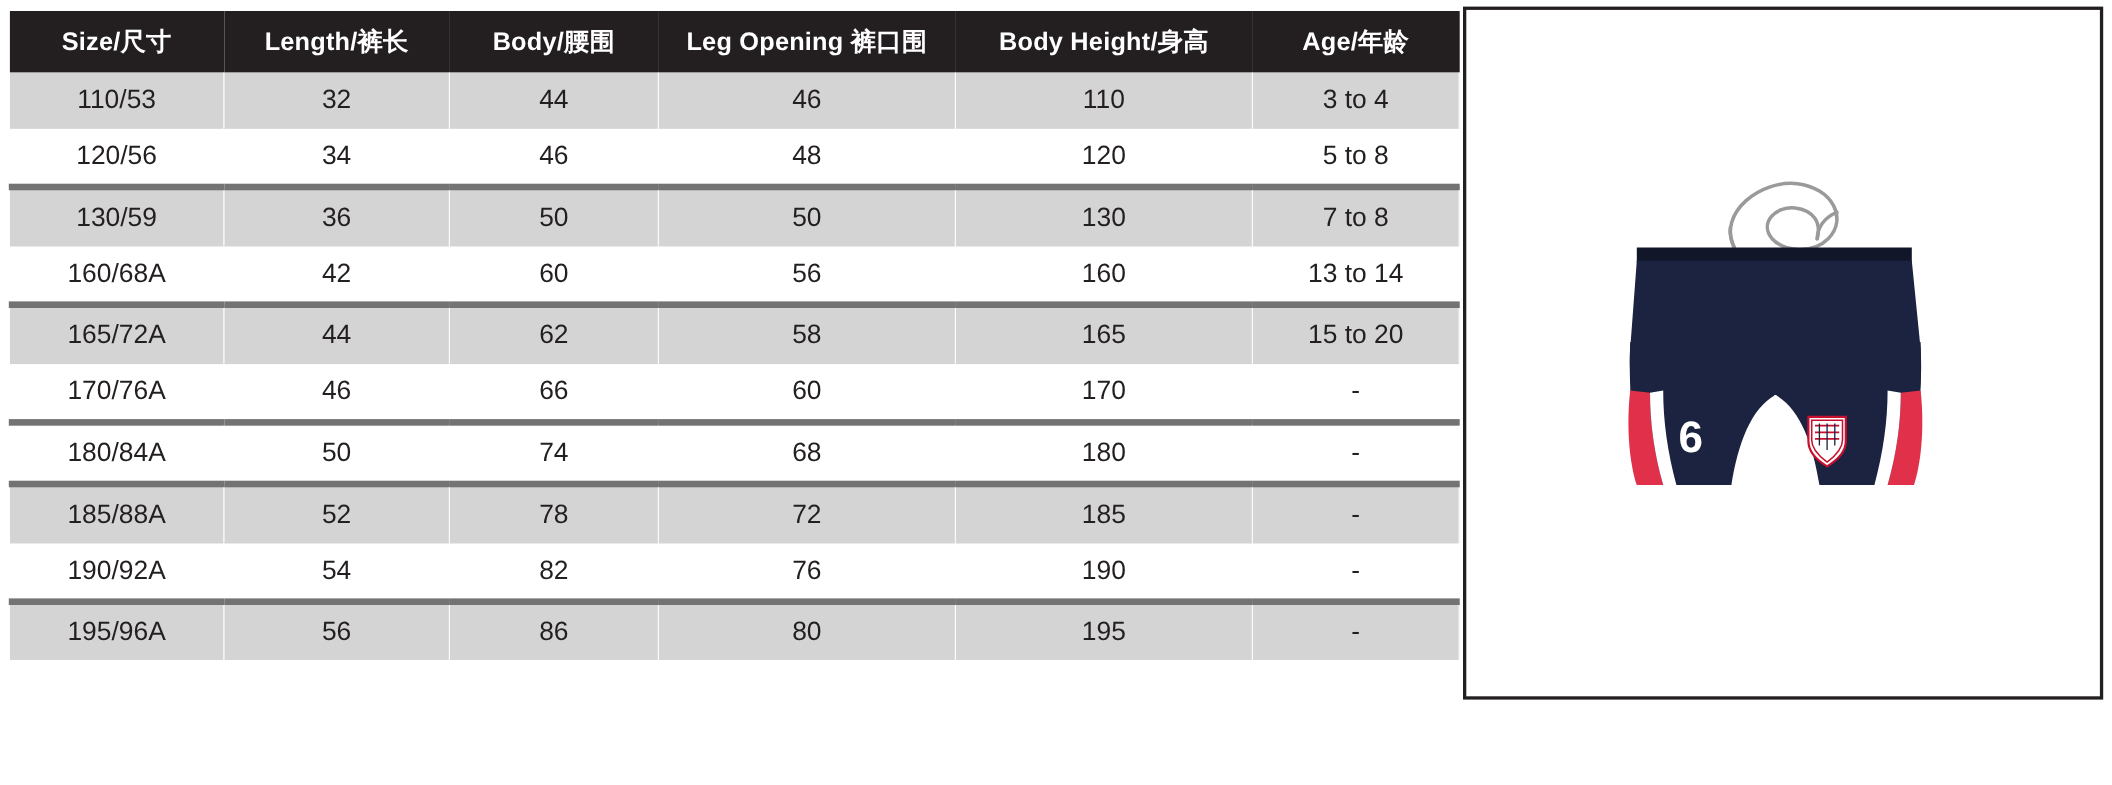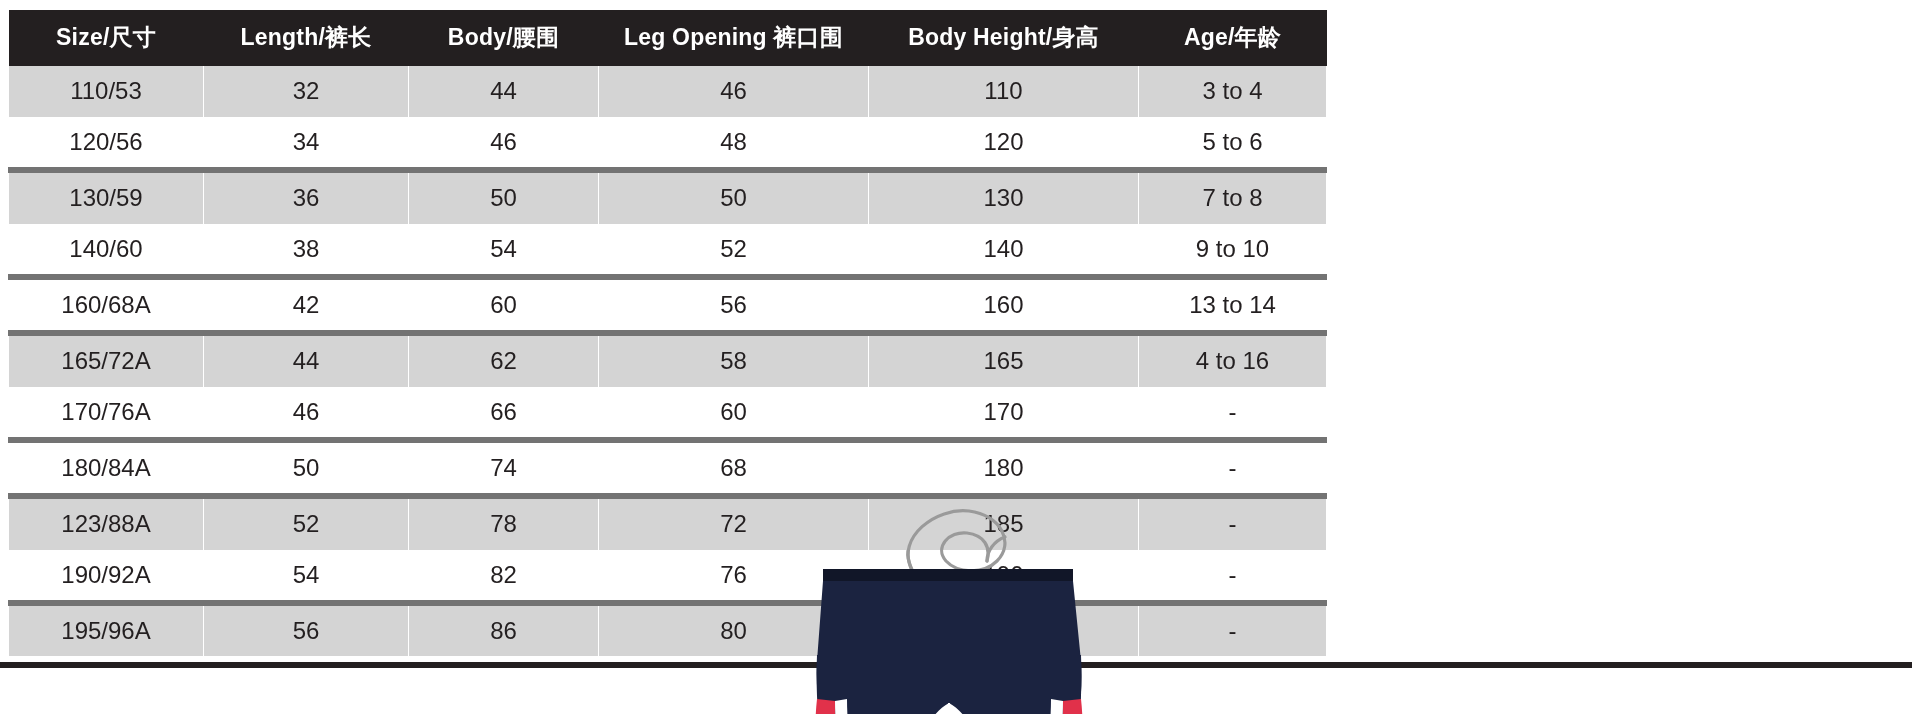--- a/index.html
+++ b/index.html
@@ -13,21 +13,20 @@
     font-family: "Liberation Sans", sans-serif;
     overflow: hidden;
   }
   .page {
     position: relative;
     width: 1920px;
     height: 642px;
     box-sizing: border-box;
     background: #ffffff;
     display: flex;
-    flex-direction: column;
     align-items: stretch;
   }
   
   .table-pane {
     width: 1330px;
     box-sizing: border-box;
     padding: 10px 0 0 0;
     background: #ffffff;
     display: flex;
     flex-direction: column;
@@ -123,72 +122,64 @@
           <td>46</td>
           <td>110</td>
           <td>3 to 4</td>
         </tr>
         <tr class="row-even">
           <td>120/56</td>
           <td>34</td>
           <td>46</td>
           <td>48</td>
           <td>120</td>
-          <td>5 to 6</td>
+          <td>5 to 8</td>
         </tr>
         <tr class="row-odd">
           <td>130/59</td>
           <td>36</td>
           <td>50</td>
           <td>50</td>
           <td>130</td>
           <td>7 to 8</td>
         </tr>
         <tr class="row-even">
-          <td>140/60</td>
-          <td>38</td>
-          <td>54</td>
-          <td>52</td>
-          <td>140</td>
-          <td>9 to 10</td>
-        </tr>
-        <tr class="row-even">
           <td>160/68A</td>
           <td>42</td>
           <td>60</td>
           <td>56</td>
           <td>160</td>
           <td>13 to 14</td>
         </tr>
         <tr class="row-odd">
           <td>165/72A</td>
           <td>44</td>
           <td>62</td>
           <td>58</td>
           <td>165</td>
-          <td>4 to 16</td>
+          <td>15 to 20</td>
         </tr>
         <tr class="row-even">
           <td>170/76A</td>
           <td>46</td>
           <td>66</td>
           <td>60</td>
           <td>170</td>
           <td>-</td>
         </tr>
         <tr class="row-even">
           <td>180/84A</td>
           <td>50</td>
           <td>74</td>
           <td>68</td>
           <td>180</td>
           <td>-</td>
         </tr>
         <tr class="row-odd">
-          <td>123/88A</td>
+          <td>185/88A</td>
           <td>52</td>
           <td>78</td>
           <td>72</td>
           <td>185</td>
           <td>-</td>
         </tr>
         <tr class="row-even">
           <td>190/92A</td>
           <td>54</td>
           <td>82</td>

